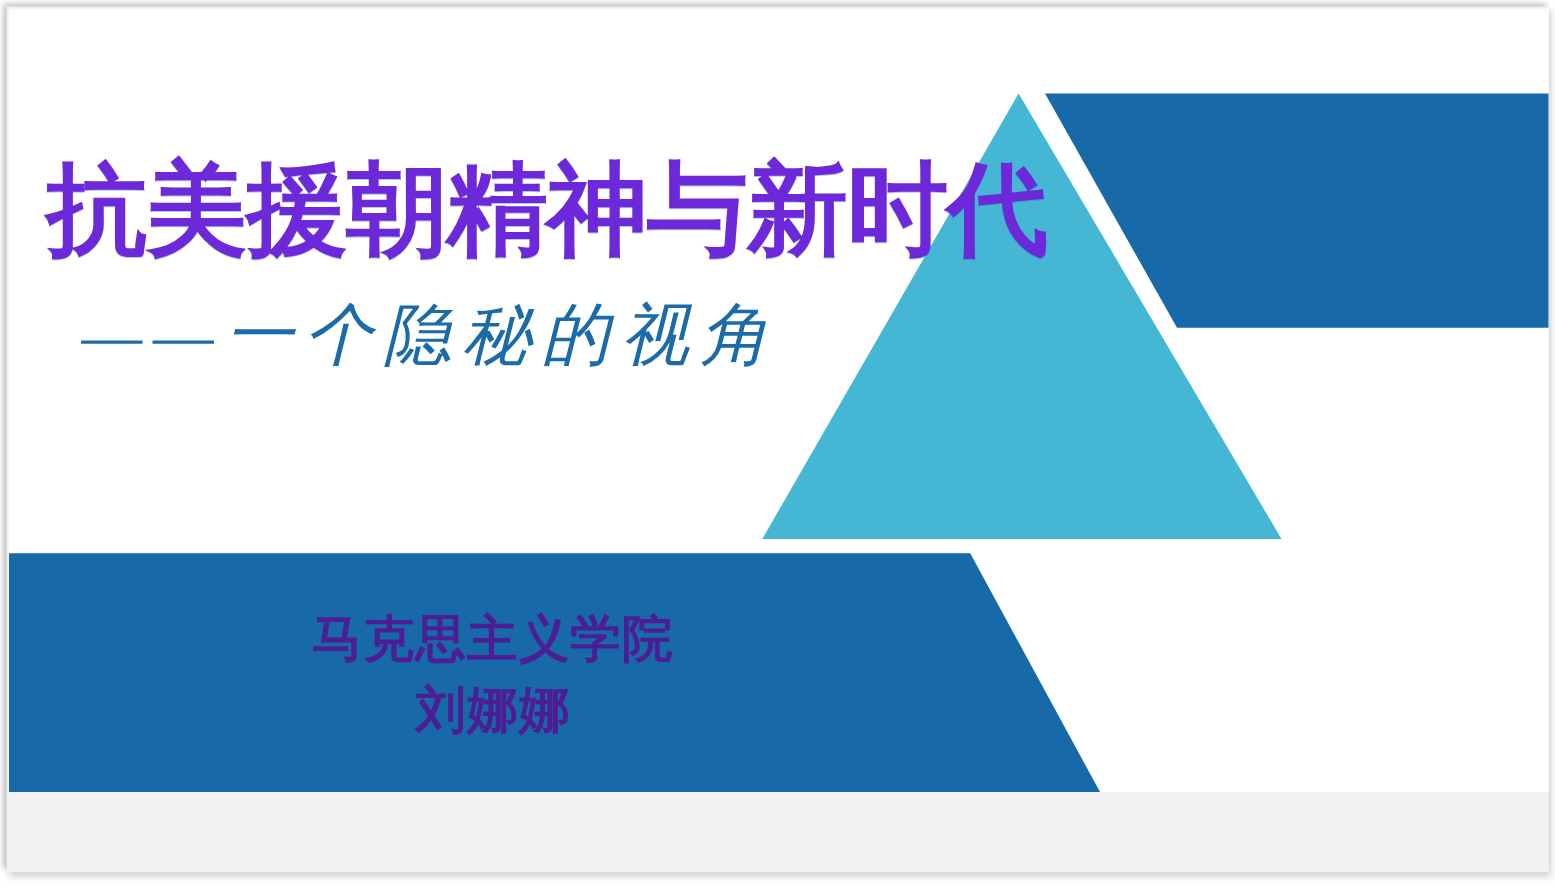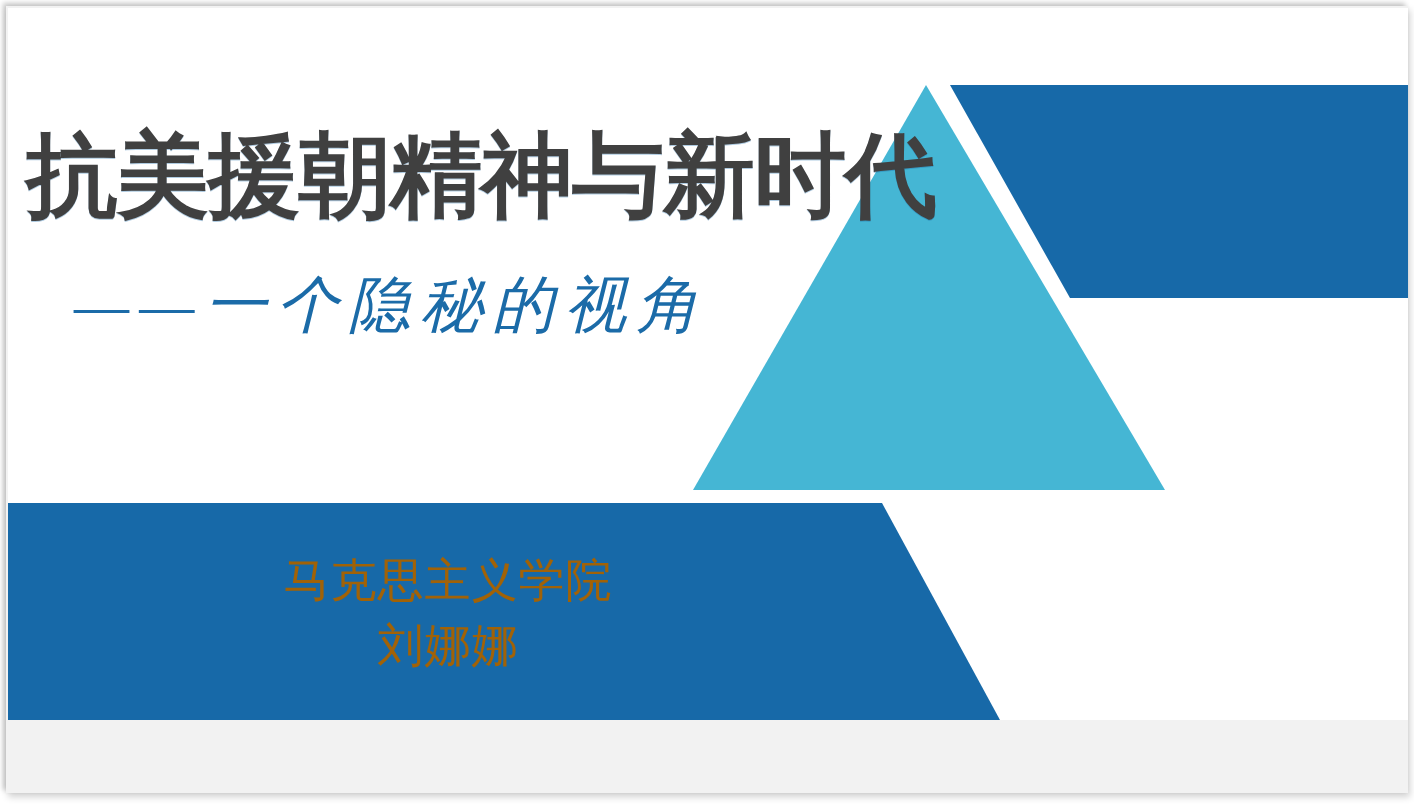--- a/index.html
+++ b/index.html
@@ -75,27 +75,27 @@
 
   
   .title-block {
     position: absolute;
     left: 18px;
     top: 118px;
     width: 960px;
     z-index: 6;
   }
   .slide-title {
-    margin: 0;
+    margin: 16px;
     font-family: "Liberation Sans", "DejaVu Sans", sans-serif;
     font-size: 92px;
     font-weight: 700;
     line-height: 1.08;
     letter-spacing: -1px;
-    color: #404040;
+    color: #6d28d9;
     white-space: nowrap;
     text-shadow: 0 1px 0 rgba(27,107,168,0.35);
   }
   .subtitle-row {
     position: absolute;
     left: 18px;
     top: 262px;
     width: 980px;
     display: flex;
     align-items: center;
@@ -124,23 +124,23 @@
     left: 0px;
     top: 540px;
     width: 860px;
     text-align: center;
     z-index: 7;
   }
   .byline-line {
     margin: 0;
     font-family: "Liberation Sans", "DejaVu Sans", sans-serif;
     font-size: 46px;
-    font-weight: 400;
+    font-weight: 700;
     line-height: 1.42;
-    color: #a16207;
+    color: #4c1d95;
     letter-spacing: 1px;
   }
   .byline-line.byline-org { padding-left: 20px; }
   .byline-line.byline-author { padding-left: 20px; }
 </style>
 </head>
 <body>
 
 <div id="slide-root">
 

